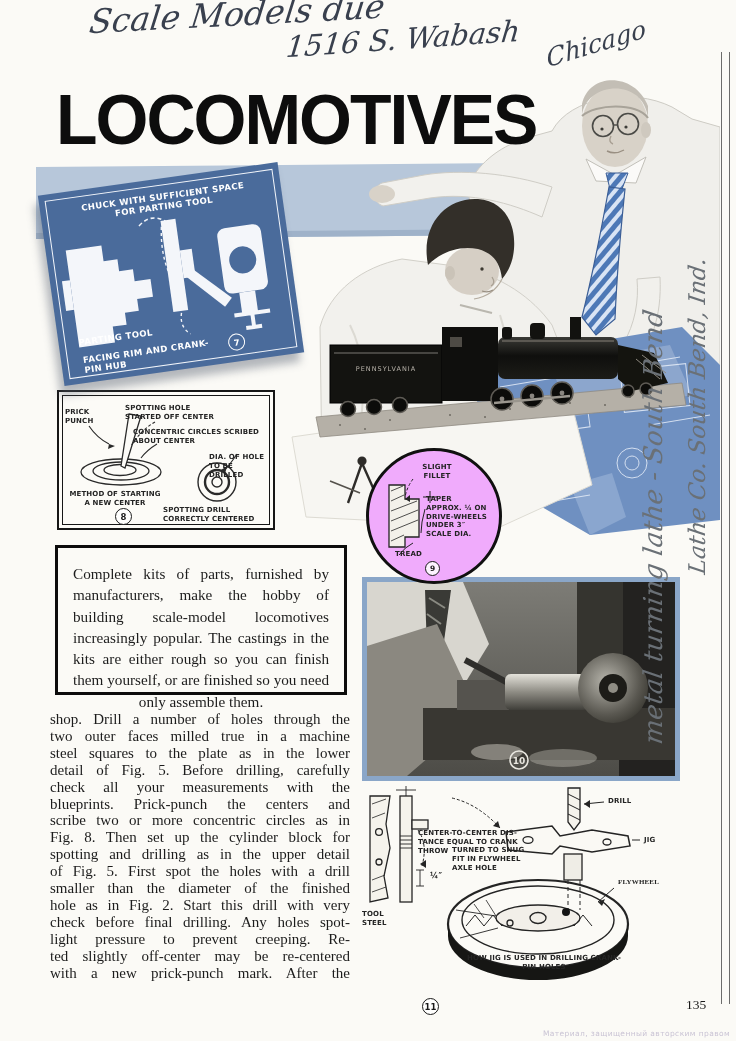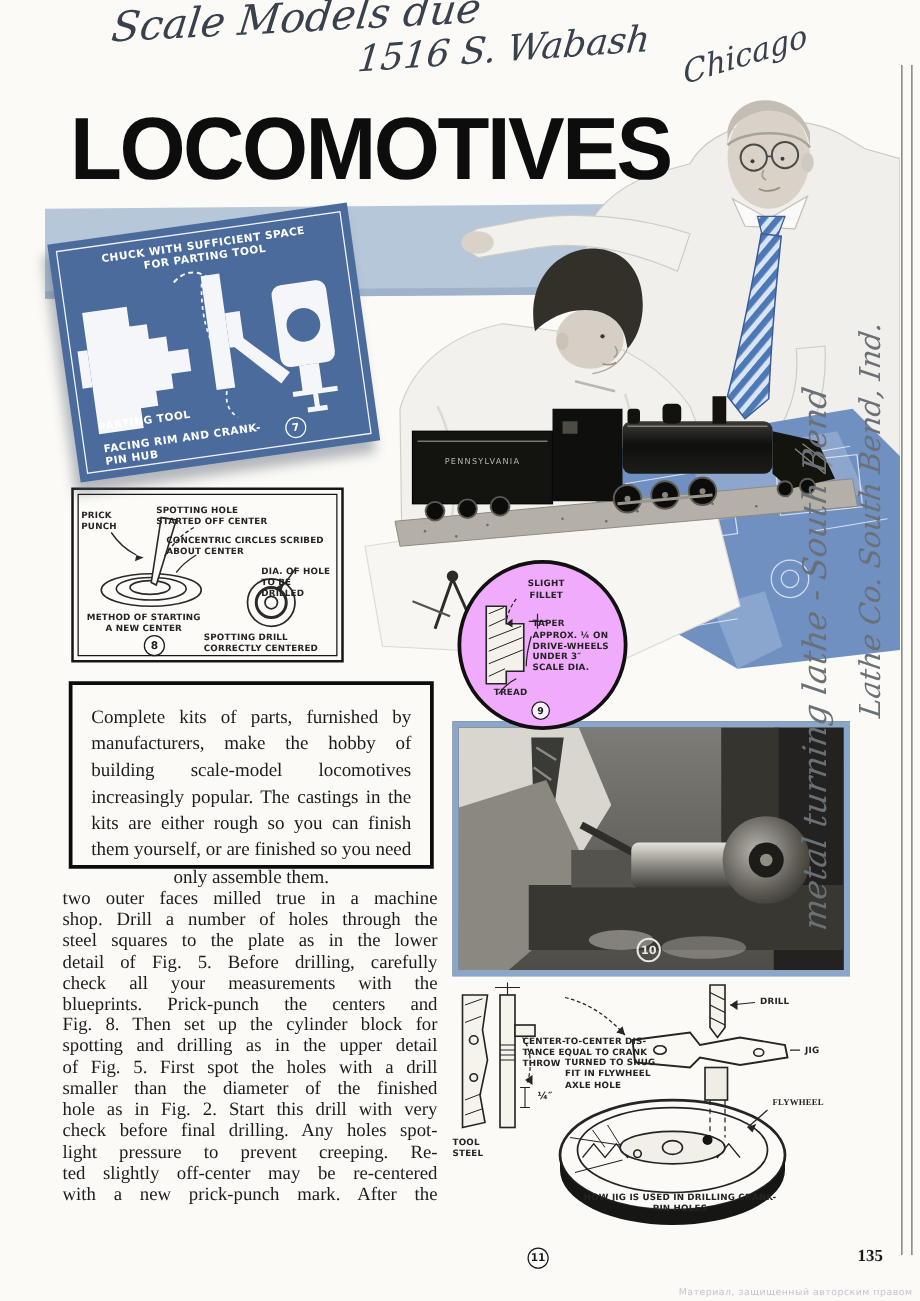--- a/index.html
+++ b/index.html
@@ -39,21 +39,21 @@
   
   #body-col{left:50px;top:711px;width:300px;z-index:10;}
   #body-col .bline{font-size:15px;line-height:16.9px;text-align:justify;text-align-last:justify;
                    white-space:normal;}
   
   #fig10{left:362px;top:577px;width:318px;height:204px;border:5px solid #8aa6c8;background:#55544f;
          box-sizing:border-box;z-index:15;}
   
   #fig11{left:356px;top:784px;width:326px;height:196px;background:#fbfaf6;z-index:15;}
   
-  #page-number{left:686px;top:997px;font-weight:700;font-size:13.5px;color:#1a1a1a;z-index:30;}
+  #page-number{left:686px;top:997px;font-weight:400;font-size:13.5px;color:#1a1a1a;z-index:30;}
   #watermark{right:6px;bottom:3px;font-family:"DejaVu Sans",sans-serif;font-size:7.5px;
              color:#c9c3d4;letter-spacing:.4px;z-index:30;}
   #edge-rules{left:721px;top:52px;height:952px;width:7px;border-left:1.5px solid rgba(60,60,60,.75);
               border-right:1.5px solid rgba(60,60,60,.75);z-index:3;}
   svg text{font-family:"DejaVu Sans",sans-serif;}
 </style>
 </head>
 <body>
 
 <div id="page">
@@ -265,26 +265,27 @@
     <div class="dlabel" style="left:57px;top:44px;width:64px;">TAPER APPROX. ¼ ON DRIVE-WHEELS UNDER 3″ SCALE DIA.</div>
     <div class="dlabel" style="left:26px;top:99px;">TREAD</div>
     <div class="numbadge" style="left:56px;top:110px;width:13px;height:13px;font-size:7.5px;">9</div>
   </div>
 
   <div class="abs" id="intro-box">
     <p>Complete kits of parts, furnished by manufacturers, make the hobby of building scale-model locomotives increasingly popular.  The castings in the kits are either rough so you can finish them yourself, or are finished so you need only assemble them.</p>
   </div>
 
   <div class="abs" id="body-col">
+    <div class="bline">shop.  Drill a number of holes through the</div>
     <div class="bline">two outer faces milled true in a machine</div>
-    <div class="bline">shop.  Drill a number of holes through the</div>
     <div class="bline">steel squares to the plate as in the lower</div>
     <div class="bline">detail of Fig. 5.  Before drilling, carefully</div>
     <div class="bline">check all your measurements with the</div>
     <div class="bline">blueprints.  Prick-punch the centers and</div>
+    <div class="bline">scribe two or more concentric circles as in</div>
     <div class="bline">Fig. 8.  Then set up the cylinder block for</div>
     <div class="bline">spotting and drilling as in the upper detail</div>
     <div class="bline">of Fig. 5.  First spot the holes with a drill</div>
     <div class="bline">smaller than the diameter of the finished</div>
     <div class="bline">hole as in Fig. 2.  Start this drill with very</div>
     <div class="bline">check before final drilling.  Any holes spot-</div>
     <div class="bline">light pressure to prevent creeping.  Re-</div>
     <div class="bline">ted slightly off-center may be re-centered</div>
     <div class="bline">with a new prick-punch mark.  After the</div>
   </div>

